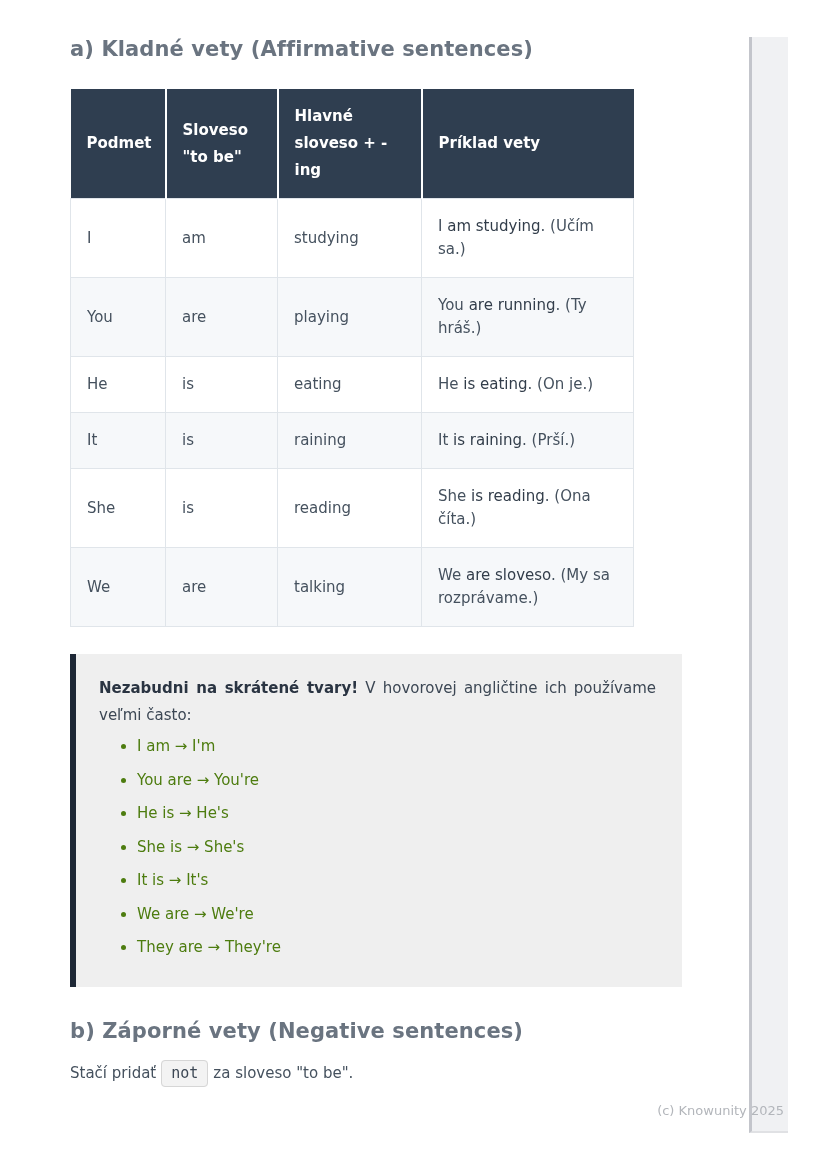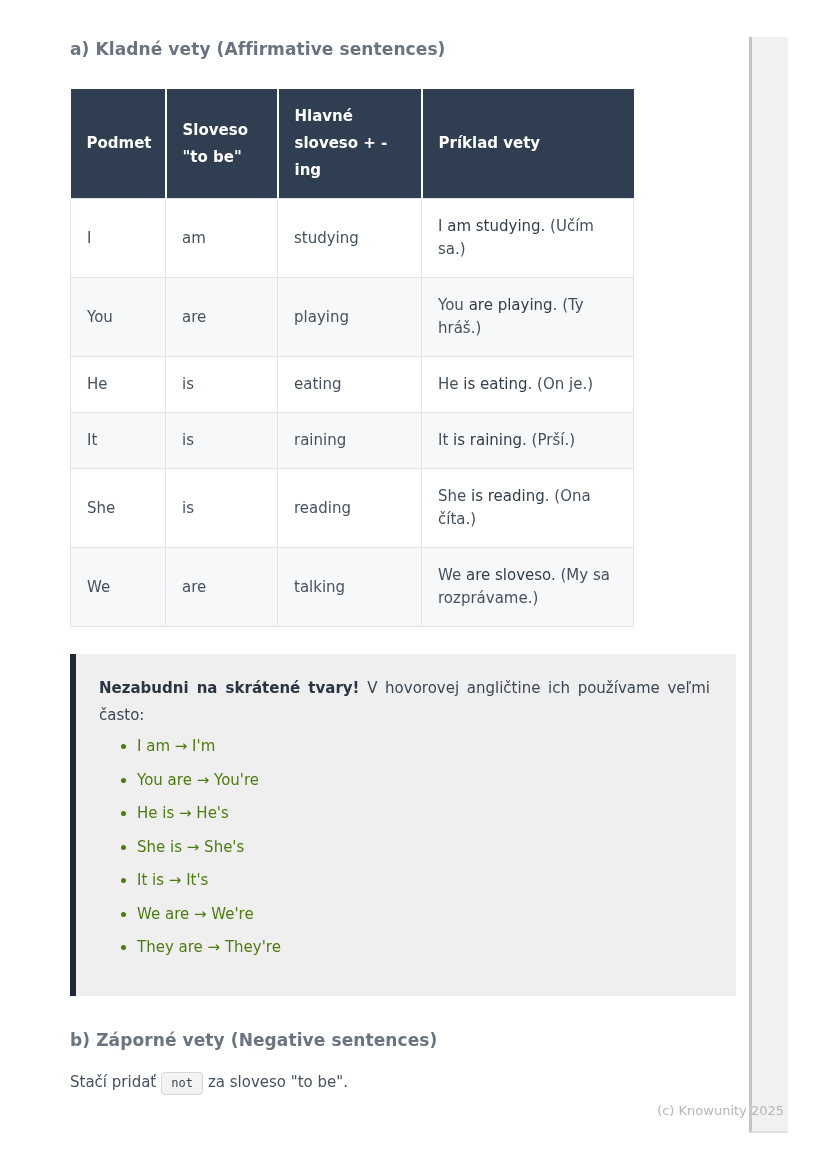--- a/index.html
+++ b/index.html
@@ -14,21 +14,21 @@
 
   .content {
     position: absolute;
     left: 70px; top: 0;
     width: 563px;
     padding-top: 37px;
   }
 
   .section-heading {
     margin: 0;
-    font-size: 17px;
+    font-size: 21px;
     line-height: 24px;
     font-weight: 600;
     color: #6a7480;
     letter-spacing: 0.1px;
   }
 
   
   table.grammar {
     margin-top: 28px;
     width: 563px;
@@ -56,21 +56,21 @@
     border: 1px solid #e0e5ea;
     vertical-align: middle;
     background: #ffffff;
   }
   table.grammar tbody tr:nth-child(even) td { background: #f6f8fa; }
   table.grammar tbody td b { color: #323d4a; font-weight: normal; }
 
   
   .callout {
     margin-top: 27px;
-    width: 666px;
+    width: 612px;
     background: #efefef;
     border-left: 6px solid #1e2836;
     padding: 21px 26px 22px 23px;
   }
   .callout-text {
     margin: 0;
     font-size: 15px;
     line-height: 27px;
     color: #3c4754;
     text-align: justify;
@@ -80,33 +80,33 @@
     margin: 7px 0 0 0;
     padding-left: 38px;
     list-style: disc;
   }
   .callout li {
     font-size: 15px;
     line-height: 21px;
     color: #4d7c0f;
     margin-bottom: 12.5px;
   }
-  .callout li:last-child { margin-bottom: 16px; }
+  .callout li:last-child { margin-bottom: 7px; }
 
   .section-b { margin-top: 32px; }
 
   .negative-p {
     margin: 18px 0 0 0;
     font-size: 15px;
     line-height: 24px;
     color: #45515e;
   }
   .code-chip {
     font-family: "DejaVu Sans Mono", "Liberation Mono", monospace;
-    font-size: 12px;
+    font-size: 15px;
     color: #3c4754;
     background: #f3f3f3;
     border: 1px solid #d6d6d6;
     border-radius: 4px;
     padding: 3px 9px 4px 9px;
     margin: 0 5px;
     white-space: nowrap;
   }
 
   
@@ -162,21 +162,21 @@
         <tr>
           <td>I</td>
           <td>am</td>
           <td>studying</td>
           <td><span>I </span><b>am studying</b><span>. (Učím sa.)</span></td>
         </tr>
         <tr>
           <td>You</td>
           <td>are</td>
           <td>playing</td>
-          <td><span>You </span><b>are playing</b><span>. (Ty hráš.)</span></td>
+          <td><span>You </span><b>are running</b><span>. (Ty hráš.)</span></td>
         </tr>
         <tr>
           <td>He</td>
           <td>is</td>
           <td>eating</td>
           <td><span>He </span><b>is eating</b><span>. (On je.)</span></td>
         </tr>
         <tr>
           <td>It</td>
           <td>is</td>

